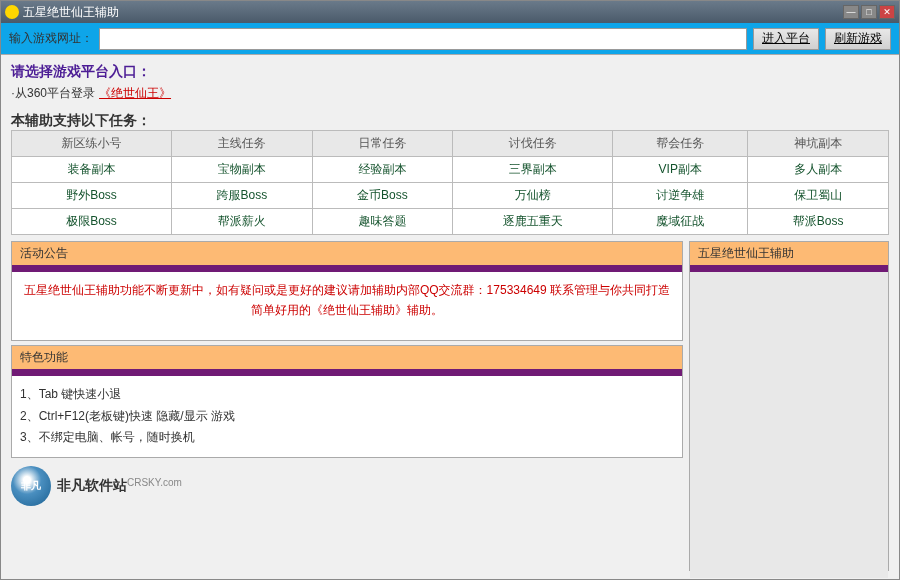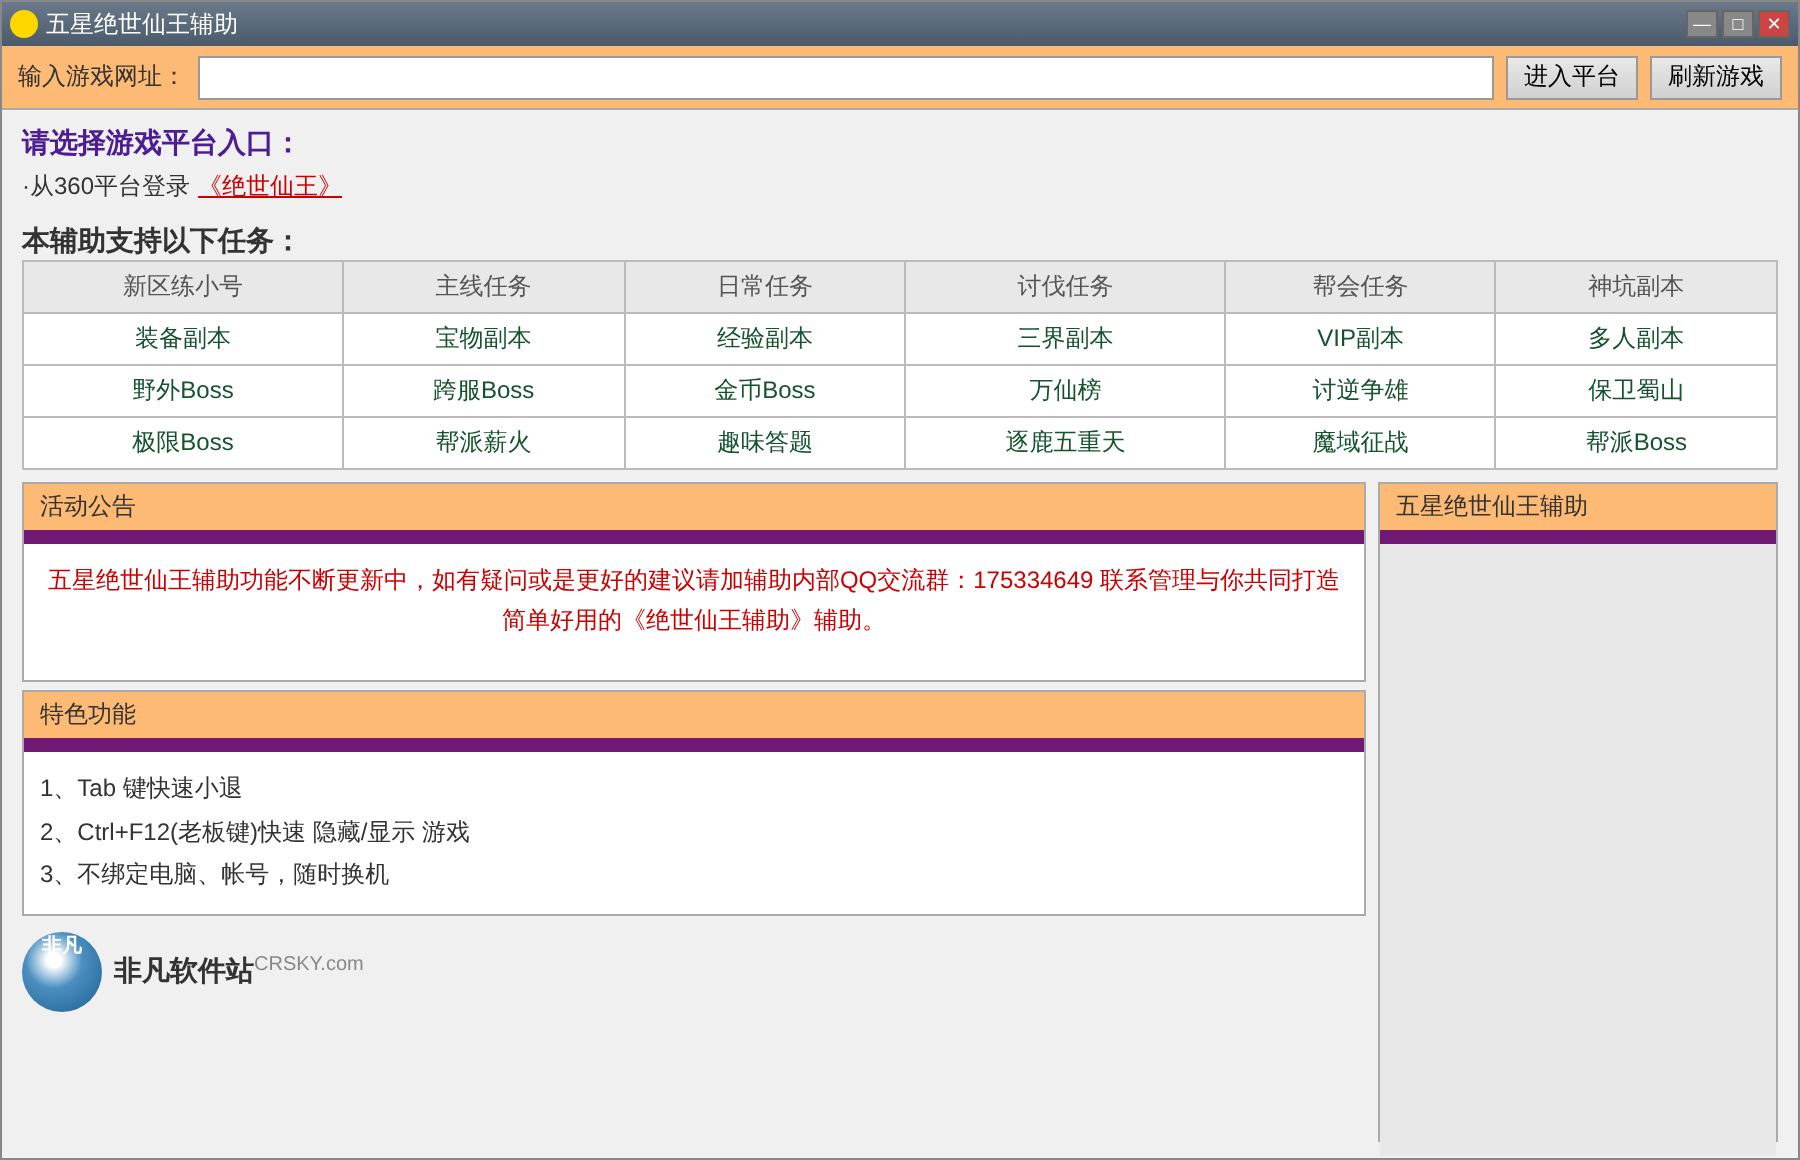--- a/index.html
+++ b/index.html
@@ -60,21 +60,21 @@
       cursor: pointer;
       display: flex;
       align-items: center;
       justify-content: center;
       line-height: 1;
     }
     .title-btn.close { background: #c44; }
     
     .toolbar {
       height: 32px;
-      background: #fdba74;
+      background: #0ea5e9;
       border-bottom: 1px solid #aaa;
       display: flex;
       align-items: center;
       padding: 0 8px;
       gap: 6px;
       flex-shrink: 0;
     }
     .toolbar-label {
       font-size: 12px;
       color: #333;
@@ -89,20 +89,21 @@
       font-size: 12px;
     }
     .toolbar-btn {
       height: 22px;
       padding: 0 8px;
       background: linear-gradient(to bottom, #e8e8e8, #d0d0d0);
       border: 1px solid #999;
       cursor: pointer;
       font-size: 12px;
       white-space: nowrap;
+      text-decoration: underline;
     }
     
     .main-content {
       flex: 1;
       background: #f0f0f0;
       padding: 8px 10px;
       overflow: hidden;
       display: flex;
       flex-direction: column;
       gap: 6px;
@@ -201,20 +202,21 @@
       align-items: center;
       gap: 6px;
       padding: 4px 0;
     }
     .logo-circle {
       width: 40px;
       height: 40px;
       border-radius: 50%;
       background: radial-gradient(circle at 40% 35%, #fff 10%, #4a8fc0 40%, #1a5f90 100%);
       display: flex;
+      align-items: center;
       justify-content: center;
       font-size: 18px;
       color: white;
       font-weight: bold;
       flex-shrink: 0;
     }
     .logo-text-block {
       display: flex;
       flex-direction: row;
     }

